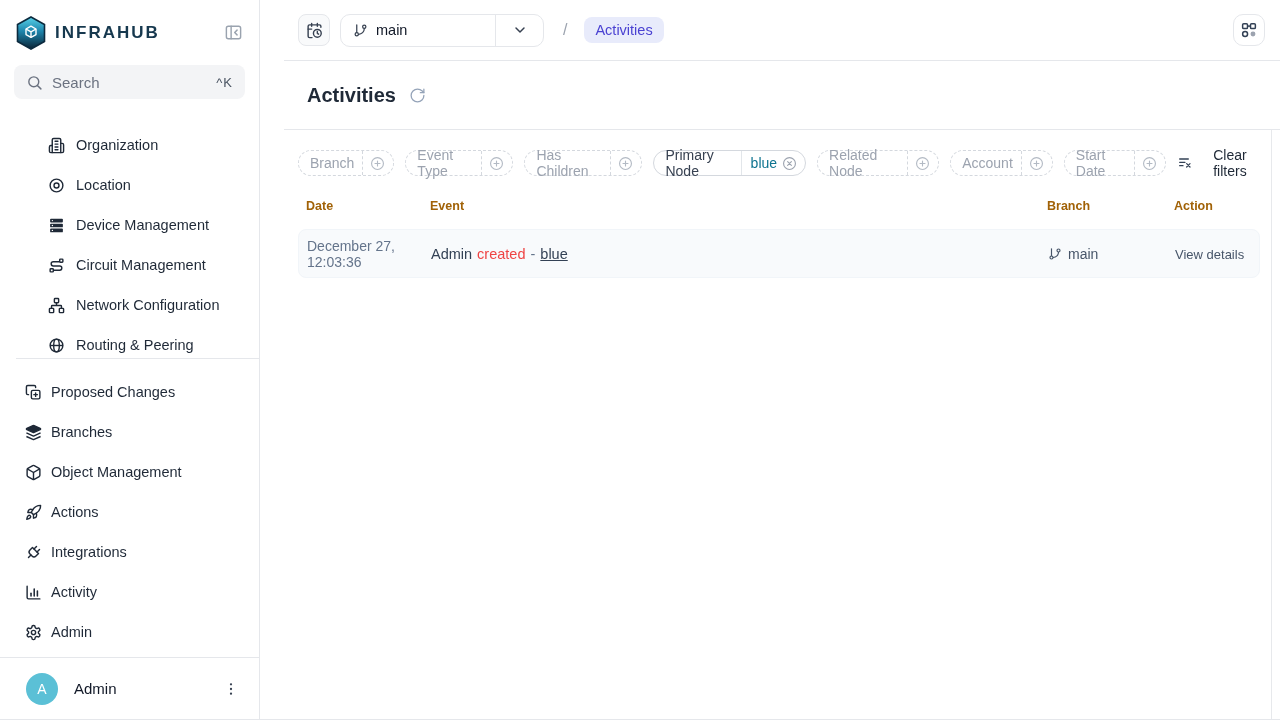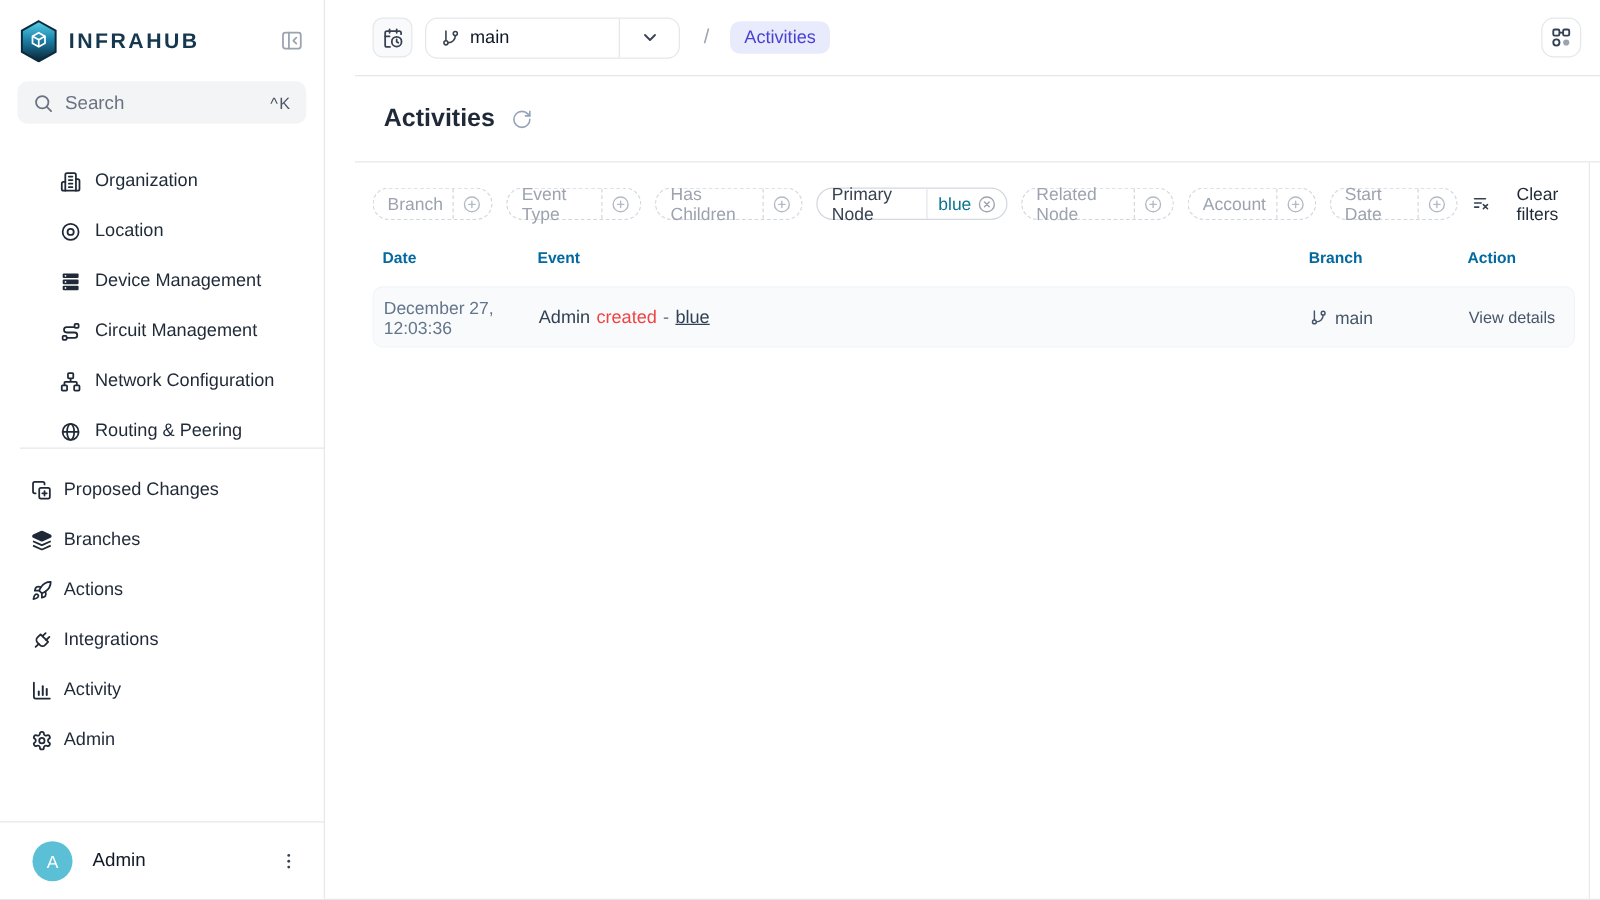--- a/index.html
+++ b/index.html
@@ -80,21 +80,21 @@
   .chip-value { color:#0e7490; font-weight:500; }
   .chip-x { display:flex; color:#9ca3af; }
   .clear-filters { margin-left:auto; display:flex; align-items:center; gap:7px;
     background:none; border:none; font-size:14px; color:#1f2937; cursor:pointer;
     font-family:inherit; }
 
   .table { margin-top:16px; }
   .tbl-grid { display:grid; grid-template-columns:124px 617px 127px 1fr;
     padding:0 8px; align-items:center; }
   .tbl-head { height:22px; }
-  .tbl-head .th { font-size:12.5px; font-weight:600; color:#0369a1; }
+  .tbl-head .th { font-size:12.5px; font-weight:600; color:#a16207; }
   .tbl-row { margin-top:12px; height:49px; background:#f8fafc;
     border:1px solid #f1f5f9; border-radius:8px; cursor:pointer; }
   .td-date { font-size:14px; color:#64748b; }
   .td-event { font-size:14.5px; }
   .td-event .actor { color:#334155; }
   .td-event .verb { color:#ef4444; margin-left:5px; }
   .td-event .sep { color:#64748b; margin-left:5px; }
   .td-event .obj { color:#334155; margin-left:5px; text-decoration:underline; cursor:pointer; }
   .td-branch { display:flex; align-items:center; gap:6px; color:#475569; font-size:14px; }
   .td-action a { font-size:13px; color:#475569; }
@@ -235,20 +235,30 @@
           <svg width="17" height="17" viewBox="0 0 24 24" fill="none" stroke="currentColor" stroke-width="2" stroke-linejoin="round">
             <path d="M12.83 2.18a2 2 0 0 0-1.66 0L2.6 6.08a1 1 0 0 0 0 1.83l8.58 3.91a2 2 0 0 0 1.66 0l8.58-3.9a1 1 0 0 0 0-1.83Z" fill="currentColor"></path>
             <path d="m22 12.65-9.17 4.16a2 2 0 0 1-1.66 0L2 12.65"></path>
               <path d="m22 17.65-9.17 4.16a2 2 0 0 1-1.66 0L2 17.65"></path>
           </svg>
           </span>
         <span class="nav-label">Branches</span>
       </div>
       <div class="nav-item">
         <span class="nav-icon">
+          <svg width="17" height="17" viewBox="0 0 24 24" fill="none" stroke="currentColor" stroke-width="2" stroke-linejoin="round">
+            <path d="M21 8a2 2 0 0 0-1-1.73l-7-4a2 2 0 0 0-2 0l-7 4A2 2 0 0 0 3 8v8a2 2 0 0 0 1 1.73l7 4a2 2 0 0 0 2 0l7-4A2 2 0 0 0 21 16Z"></path>
+              <path d="m3.3 7 8.7 5 8.7-5"></path>
+              <path d="M12 22V12"></path>
+          </svg>
+          </span>
+        <span class="nav-label">Object Management</span>
+      </div>
+      <div class="nav-item">
+        <span class="nav-icon">
           <svg width="17" height="17" viewBox="0 0 24 24" fill="none" stroke="currentColor" stroke-width="2" stroke-linecap="round" stroke-linejoin="round">
             <path d="M4.5 16.5c-1.5 1.26-2 5-2 5s3.74-.5 5-2c.71-.84.7-2.13-.09-2.91a2.18 2.18 0 0 0-2.91-.09z"></path>
             <path d="m12 15-3-3a22 22 0 0 1 2-3.95A12.88 12.88 0 0 1 22 2c0 2.72-.78 7.5-6 11a22.35 22.35 0 0 1-4 2z"></path>
             <path d="M9 12H4s.55-3.03 2-4c1.62-1.08 5 0 5 0"></path>
               <path d="M12 15v5s3.03-.55 4-2c1.08-1.62 0-5 0-5"></path>
           </svg>
           </span>
         <span class="nav-label">Actions</span>
       </div>
       <div class="nav-item">

